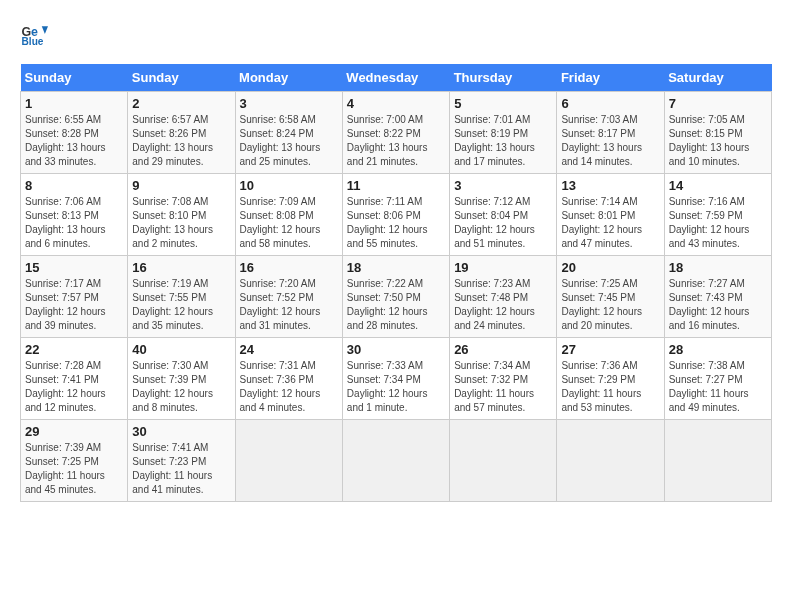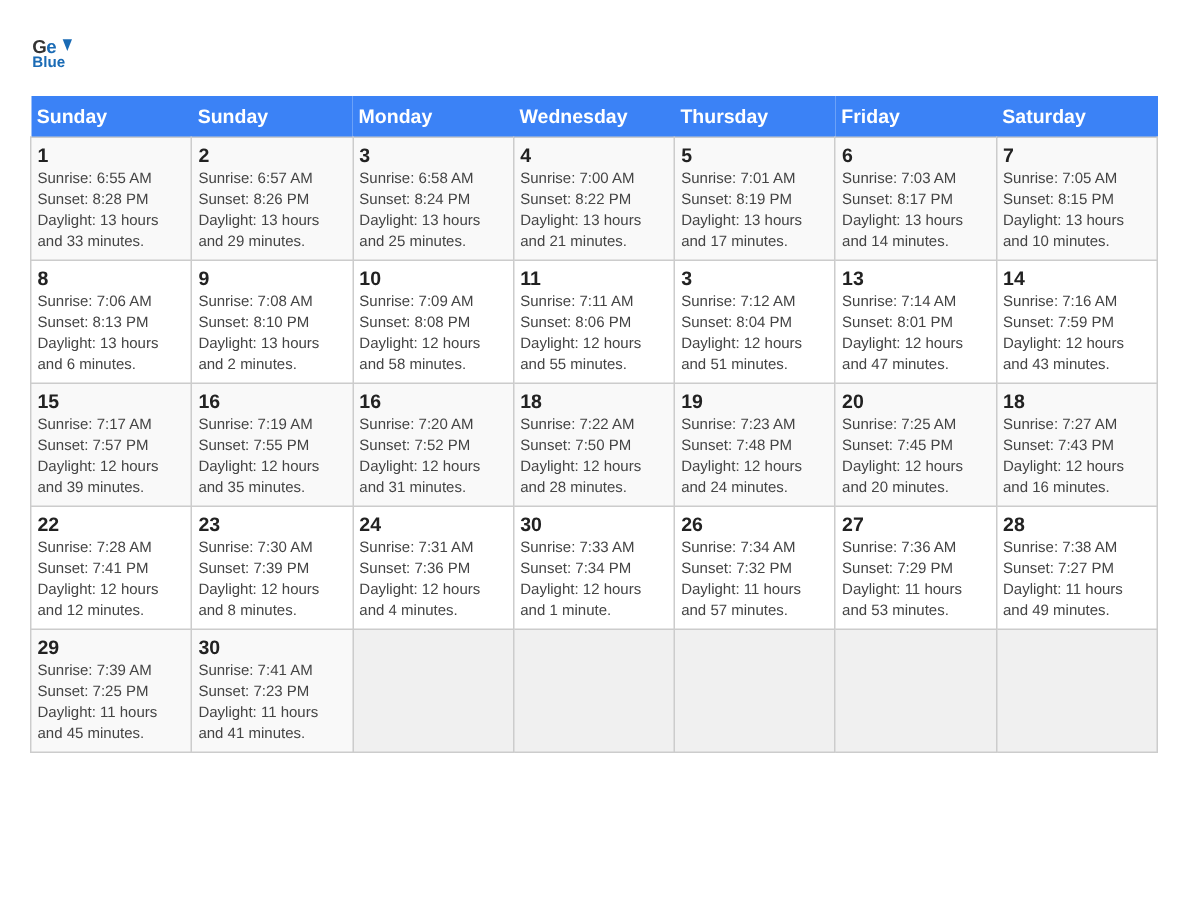--- a/index.html
+++ b/index.html
@@ -212,21 +212,21 @@
           <div class="day-num">18</div>
           <div class="day-info">Sunrise: 7:27 AM<br>Sunset: 7:43 PM<br>Daylight: 12 hours<br>and 16 minutes.</div>
         </td>
       </tr>
       <tr>
         <td>
           <div class="day-num">22</div>
           <div class="day-info">Sunrise: 7:28 AM<br>Sunset: 7:41 PM<br>Daylight: 12 hours<br>and 12 minutes.</div>
         </td>
         <td>
-          <div class="day-num">23</div>
+          <div class="day-num">40</div>
           <div class="day-info">Sunrise: 7:30 AM<br>Sunset: 7:39 PM<br>Daylight: 12 hours<br>and 8 minutes.</div>
         </td>
         <td>
           <div class="day-num">24</div>
           <div class="day-info">Sunrise: 7:31 AM<br>Sunset: 7:36 PM<br>Daylight: 12 hours<br>and 4 minutes.</div>
         </td>
         <td>
           <div class="day-num">30</div>
           <div class="day-info">Sunrise: 7:33 AM<br>Sunset: 7:34 PM<br>Daylight: 12 hours<br>and 1 minute.</div>
         </td>

